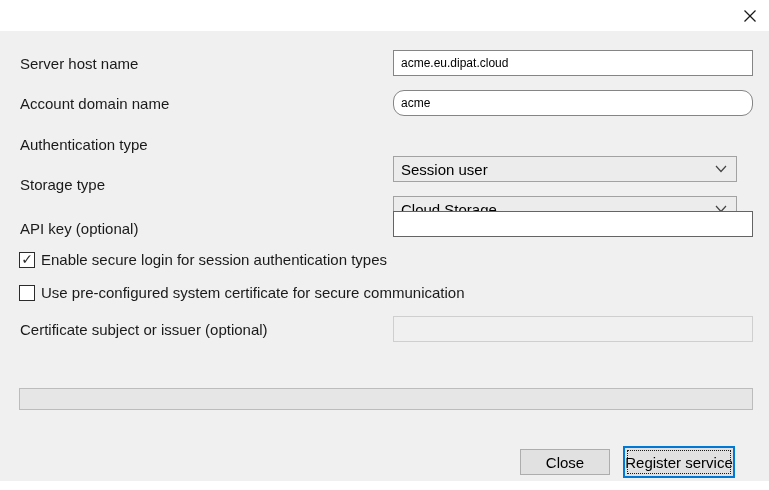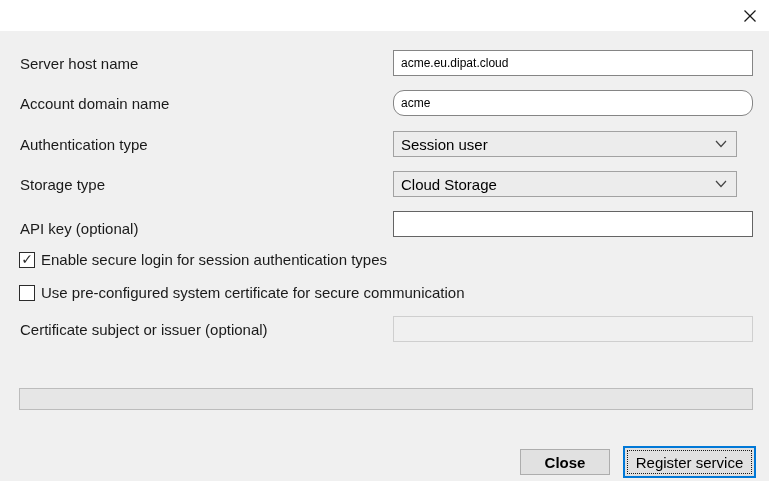--- a/index.html
+++ b/index.html
@@ -39,46 +39,46 @@
     font-size: 12px; padding: 0 7px; color: #000;
   }
   .textbox.hovered { border-color: #646464; }
   .textbox:disabled, .textbox.disabled {
     background: #f0f0f0; border: 1px solid #cfcfcf; color: #6d6d6d;
   }
   .combo {
     position: absolute; left: 393px; width: 344px; height: 26px;
     background: #ececec; border: 1px solid #a2a2a2;
     display: flex; align-items: center; justify-content: space-between;
-    padding: 0 9px 0 7px; cursor: default;
+    padding: 0 9px 0 7px; cursor: default; margin-top: 25px;
   }
   .combo-value { font-size: 15px; color: #000; }
   .checkrow { position: absolute; left: 19px; display: flex; align-items: center; }
   .cbox {
     width: 16px; height: 16px; background: #ffffff;
     border: 1px solid #2b2b2b; margin-right: 6px;
     display: flex; align-items: center; justify-content: center;
     flex: 0 0 16px;
   }
   .cbox .mark { font-size: 14px; line-height: 14px; color: #2b2b2b; margin-top: -2px; }
   .cblabel { font-size: 15px; color: #1a1a1a; white-space: nowrap; }
   .progress {
     position: absolute; left: 19px; top: 388px; width: 734px; height: 22px;
     background: #e6e6e6; border: 1px solid #bcbcbc;
   }
   .progress-fill { height: 100%; width: 0; background: #06b025; }
   .btn {
     position: absolute; height: 26px;
     background: #e1e1e1; border: 1px solid #adadad;
     font-family: "Liberation Sans", sans-serif;
-    font-size: 15px; color: #000; cursor: pointer; font-weight: bold;
+    font-size: 15px; color: #000; cursor: pointer;
   }
   .btn-close { left: 520px; top: 449px; width: 90px; }
   .btn-default {
-    left: 623px; top: 446px; width: 133px; height: 32px;
+    left: 623px; top: 446px; width: 112px; height: 32px;
     border: 2px solid #0078d7; position: absolute;
     background: #e1e1e1;
     font-family: "Liberation Sans", sans-serif;
     font-size: 15px; color: #000; cursor: pointer;
   }
   .btn-default::before {
     content: ""; position: absolute; left: 2px; top: 2px; right: 2px; bottom: 2px;
     border: 1px dotted #1a1a1a; pointer-events: none;
   }
 </style>

